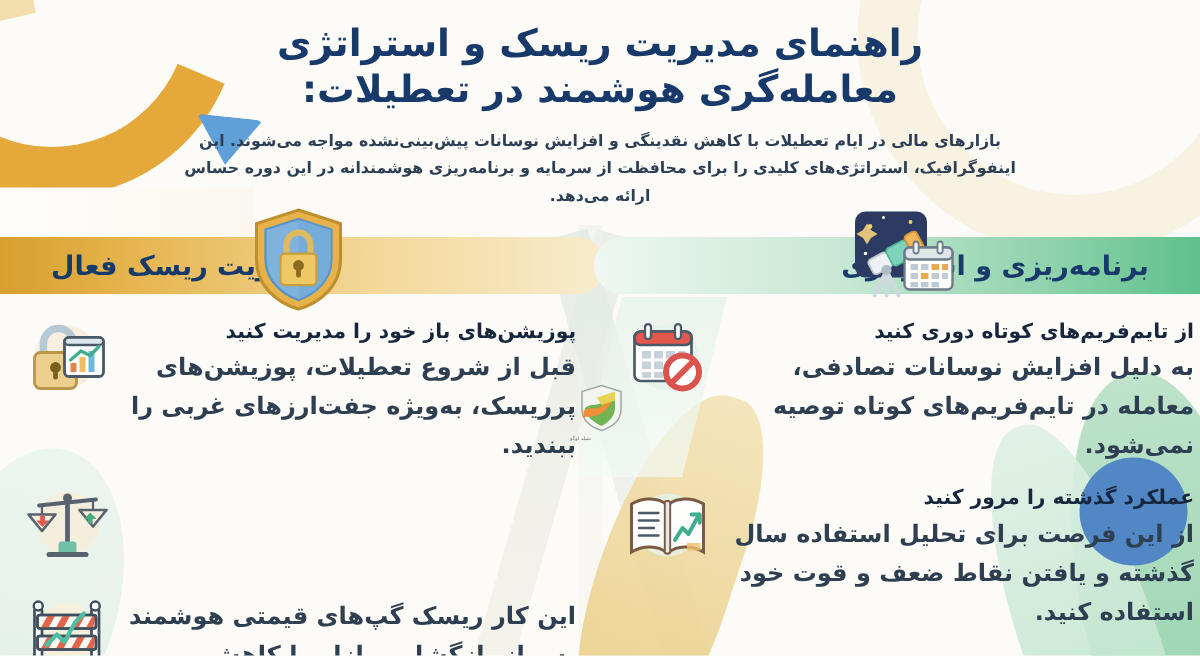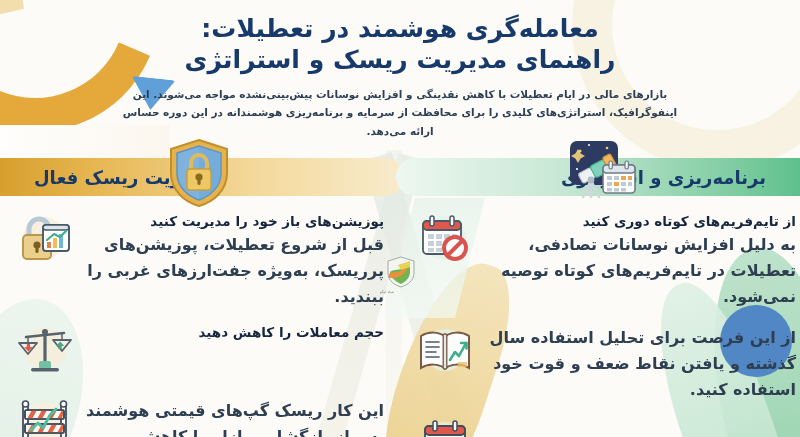--- a/index.html
+++ b/index.html
@@ -215,22 +215,22 @@
     <div class="deco-gold-ribbon"></div>
     <div class="deco-green-rib1"></div>
     <div class="deco-green-rib2"></div>
     <div class="deco-blue-dot"></div>
     <div class="deco-green-left"></div>
     <div class="deco-green-topleftcol"></div>
   </div>
 
   <div class="header">
     <div class="title">
+      <span class="l2">راهنمای مدیریت ریسک و استراتژی</span>
       <span class="l2">معامله‌گری هوشمند در تعطیلات:</span>
-      <span class="l2">راهنمای مدیریت ریسک و استراتژی</span>
     </div>
     <p class="subtitle">بازارهای مالی در ایام تعطیلات با کاهش نقدینگی و افزایش نوسانات پیش‌بینی‌نشده مواجه می‌شوند. این اینفوگرافیک، استراتژی‌های کلیدی را برای محافظت از سرمایه و برنامه‌ریزی هوشمندانه در این دوره حساس ارائه می‌دهد.</p>
   </div>
 
   <div class="banners">
 
     <div class="banner banner-left">
       <div class="banner-title">مدیریت ریسک فعال</div>
       <div class="banner-icon">
         <svg width="66" height="72" viewBox="0 0 66 72">
@@ -307,21 +307,21 @@
               <rect x="27" y="29" width="6" height="5"></rect>
               <rect x="11" y="36" width="6" height="4"></rect>
                 <rect x="19" y="36" width="6" height="4"></rect>
             </g>
             <circle cx="38" cy="36" r="11" fill="#fff" stroke="#d9534f" stroke-width="4"></circle>
             <line x1="31" y1="43" x2="45" y2="29" stroke="#d9534f" stroke-width="4" stroke-linecap="round"></line>
           </svg>
         </div>
         <div class="item-body">
           <div class="item-title">از تایم‌فریم‌های کوتاه دوری کنید</div>
-          <div class="item-desc">به دلیل افزایش نوسانات تصادفی، تعطیلات در تایم‌فریم‌های کوتاه توصیه نمی‌شود.</div>
+          <div class="item-desc">به دلیل افزایش نوسانات تصادفی، معامله در تایم‌فریم‌های کوتاه توصیه نمی‌شود.</div>
         </div>
       </div>
 
       <div class="item">
         <div class="item-icon">
           <svg width="56" height="50" viewBox="0 0 56 50">
             <circle cx="28" cy="26" r="21" fill="#e4f2ea" opacity=".8"></circle>
             <path d="M4 12 C12 7 22 8 27 12 V44 C22 40 12 39 4 44 Z" fill="#fdfdfb" stroke="#7a5a44" stroke-width="2"></path>
             <path d="M52 12 C44 7 34 8 29 12 V44 C34 40 44 39 52 44 Z" fill="#fdfdfb" stroke="#7a5a44" stroke-width="2"></path>
             <rect x="26.2" y="10" width="3.6" height="35" rx="1.2" fill="#e4e9ec" stroke="#7a5a44" stroke-width="1.3"></rect>
@@ -330,20 +330,21 @@
                 <line x1="9" y1="23" x2="22" y2="23"></line>
               <line x1="9" y1="28" x2="19" y2="28"></line>
                 <line x1="9" y1="33" x2="22" y2="33"></line>
             </g>
             <path d="M33 36 L38 28 L42 32 L49 19" fill="none" stroke="#3fae8e" stroke-width="2.6" stroke-linecap="round" stroke-linejoin="round"></path>
             <path d="M44 19 h5.5 v5.5" fill="none" stroke="#3fae8e" stroke-width="2.6" stroke-linecap="round" stroke-linejoin="round"></path>
             <path d="M41 38 h9 v5 h-9 z" fill="#f0c06a" opacity=".8"></path>
           </svg>
         </div>
         <div class="item-body">
+          <div class="item-title">عملکرد گذشته را مرور کنید</div>
           <div class="item-desc">از این فرصت برای تحلیل استفاده سال گذشته و یافتن نقاط ضعف و قوت خود استفاده کنید.</div>
         </div>
       </div>
 
       <div class="item">
         <div class="item-icon">
           <svg width="54" height="52" viewBox="0 0 54 52">
             <circle cx="27" cy="27" r="21" fill="#e4f2ea" opacity=".7"></circle>
             <rect x="7" y="10" width="40" height="34" rx="4" fill="#fff" stroke="#3f4f5d" stroke-width="1.9"></rect>
             <rect x="7" y="10" width="40" height="9" rx="4" fill="#e2574c" stroke="#3f4f5d" stroke-width="1.9"></rect>
@@ -391,21 +392,20 @@
             <line x1="45" y1="11" x2="45" y2="17" stroke="#56636e" stroke-width="1.5"></line>
             <path d="M2 20 L20 20 L11 31 Z" fill="#fbeee0" stroke="#56636e" stroke-width="1.8" stroke-linejoin="round"></path>
             <path d="M36 17 L54 17 L45 28 Z" fill="#fbeee0" stroke="#56636e" stroke-width="1.8" stroke-linejoin="round"></path>
             <path d="M11 21 l3.2 0 0 3 2.6 0 -4.2 4.4 -4.2 -4.4 2.6 0z" fill="#e05b4e" transform="translate(-1.2,0)"></path>
             <path d="M45 18 l3.2 0 0 3 2.6 0 -4.2 4.4 -4.2 -4.4 2.6 0z" fill="#4aa97f" transform="translate(-1.2,0) rotate(180 45.5 22)"></path>
             <rect x="22" y="38" width="12" height="8" rx="2" fill="#6fc0a4"></rect>
             <rect x="14" y="45" width="28" height="3.4" rx="1.7" fill="#56636e"></rect>
           </svg>
         </div>
         <div class="item-body">
-          <div class="item-title">حجم معاملات را کاهش دهید</div>
         </div>
       </div>
 
       <div class="item">
         <div class="item-icon">
           <svg width="58" height="50" viewBox="0 0 58 50">
             <circle cx="29" cy="25" r="20" fill="#f8eeda" opacity=".85"></circle>
             <rect x="7" y="8" width="5" height="36" rx="2.2" fill="#fff" stroke="#3f4f5d" stroke-width="1.8"></rect>
             <rect x="45" y="8" width="5" height="36" rx="2.2" fill="#fff" stroke="#3f4f5d" stroke-width="1.8"></rect>
             <circle cx="9.5" cy="7" r="3" fill="#fff" stroke="#3f4f5d" stroke-width="1.6"></circle>

